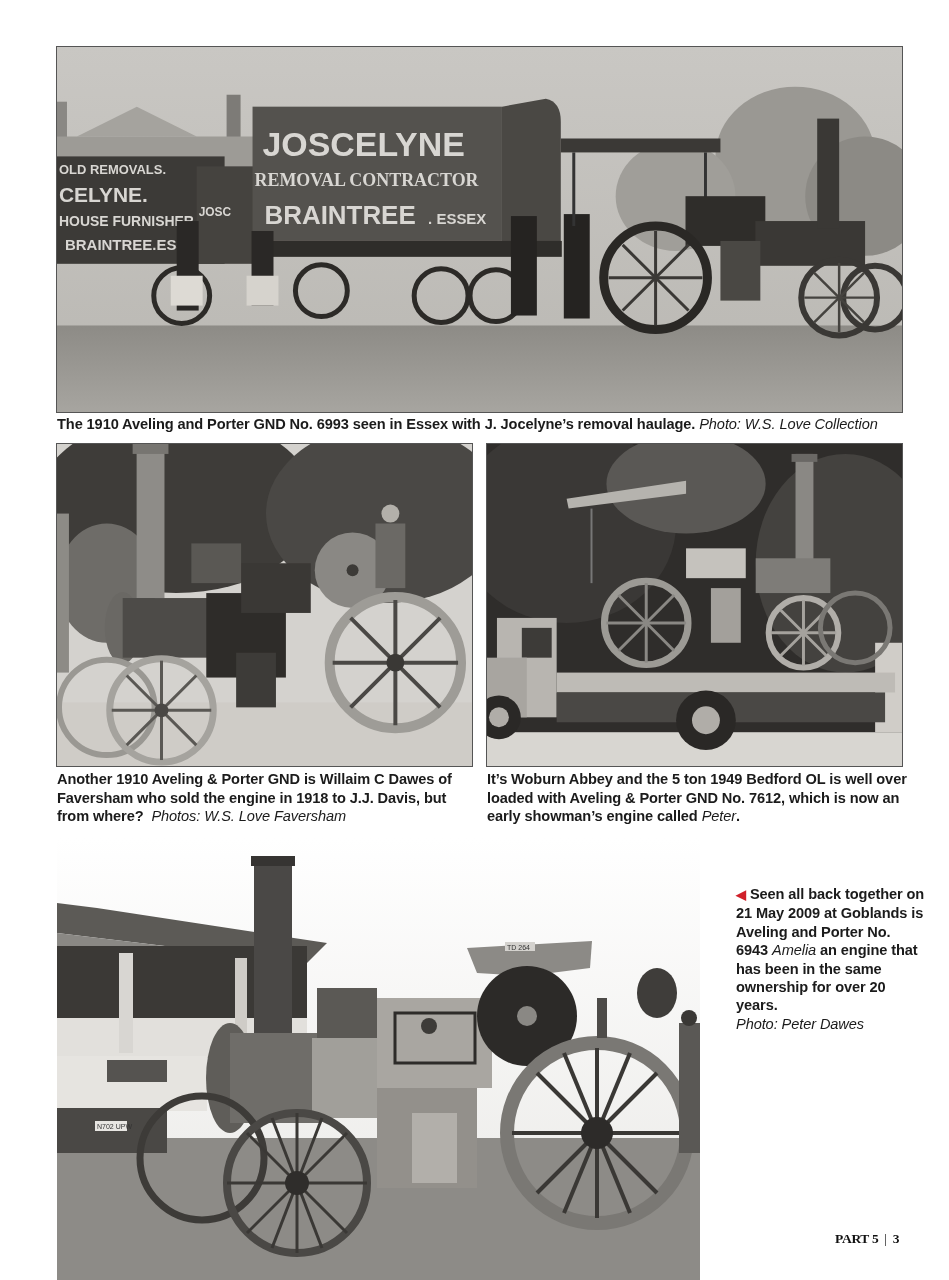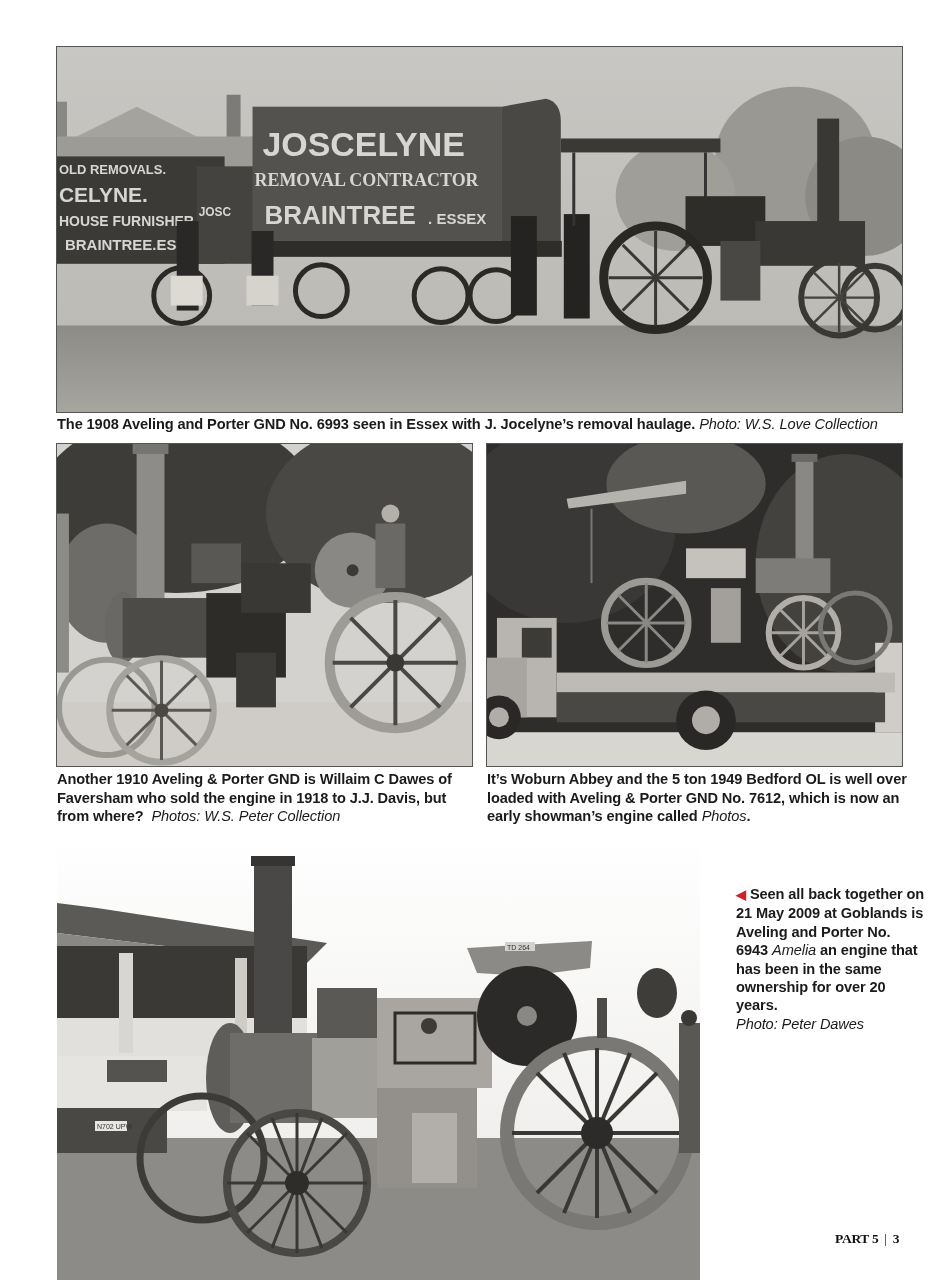--- a/index.html
+++ b/index.html
@@ -102,21 +102,21 @@
     </g>
     <g stroke="#45433f" stroke-width="2.5">
       <line x1="784" y1="217" x2="784" y2="287"></line>
         <line x1="749" y1="252" x2="819" y2="252"></line>
       <line x1="759" y1="227" x2="809" y2="277"></line>
         <line x1="809" y1="227" x2="759" y2="277"></line>
     </g>
   </svg>
 </div>
 <div class="caption cap-top">
-  <span>The 1908 Aveling and Porter GND No. 6993 seen in Essex with J. Jocelyne’s removal haulage.</span>
+  <span>The 1910 Aveling and Porter GND No. 6993 seen in Essex with J. Jocelyne’s removal haulage.</span>
   <i>Photo: W.S. Love Collection</i>
 </div>
 
 <div class="photo" style="left:56px; top:443px; width:417px; height:324px;">
   <svg viewBox="0 0 417 324" preserveAspectRatio="none">
     <rect width="417" height="324" fill="#d4d2ce"></rect>
 
     <ellipse cx="120" cy="60" rx="140" ry="90" fill="#3e3c39"></ellipse>
     <ellipse cx="330" cy="70" rx="120" ry="90" fill="#4a4845"></ellipse>
     <ellipse cx="50" cy="140" rx="50" ry="60" fill="#6e6c68"></ellipse>
@@ -155,21 +155,21 @@
         <line x1="55" y1="268" x2="155" y2="268"></line>
       <line x1="70" y1="233" x2="140" y2="303"></line>
         <line x1="140" y1="233" x2="70" y2="303"></line>
     </g>
     <circle cx="105" cy="268" r="7" fill="#4a4845"></circle>
     <rect x="180" y="210" width="40" height="55" fill="#3d3b38"></rect>
   </svg>
 </div>
 <div class="caption cap-mid" style="left:57px;">
   <span>Another 1910 Aveling &amp; Porter GND is Willaim C Dawes of Faversham who sold the engine in 1918 to J.J. Davis, but from where?</span>
-  &nbsp;<i>Photos: W.S. Peter Collection</i>
+  &nbsp;<i>Photos: W.S. Love Faversham</i>
 </div>
 
 <div class="photo" style="left:486px; top:443px; width:417px; height:324px;">
   <svg viewBox="0 0 417 324" preserveAspectRatio="none">
     <rect width="417" height="324" fill="#2f2d2b"></rect>
     <ellipse cx="80" cy="80" rx="110" ry="100" fill="#3a3836"></ellipse>
     <ellipse cx="360" cy="120" rx="90" ry="110" fill="#44423f"></ellipse>
     <ellipse cx="200" cy="40" rx="80" ry="50" fill="#5a5855"></ellipse>
     <rect x="0" y="290" width="417" height="34" fill="#d8d6d1"></rect>
     <rect x="390" y="200" width="27" height="90" fill="#d0cdc8"></rect>
@@ -205,21 +205,21 @@
     <rect x="70" y="230" width="340" height="20" fill="#bebbb6"></rect>
     <rect x="70" y="250" width="330" height="30" fill="#4a4845"></rect>
     <circle cx="220" cy="278" r="30" fill="#2a2826"></circle>
     <circle cx="220" cy="278" r="14" fill="#b0ada8"></circle>
     <circle cx="12" cy="275" r="22" fill="#2a2826"></circle>
     <circle cx="12" cy="275" r="10" fill="#b0ada8"></circle>
   </svg>
 </div>
 <div class="caption cap-mid" style="left:487px;">
   <span>It’s Woburn Abbey and the 5 ton 1949 Bedford OL is well over loaded with Aveling &amp; Porter GND No. 7612, which is now an early showman’s engine called</span>
-  <i>Photos</i><span>.</span>
+  <i>Peter</i><span>.</span>
 </div>
 
 <div class="photo" style="left:57px; top:838px; width:643px; height:442px; border:none;">
   <svg viewBox="0 0 643 442" preserveAspectRatio="none">
     <defs>
       <linearGradient id="sky3" x1="0" y1="0" x2="0" y2="1">
         <stop offset="0" stop-color="#ffffff"></stop>
           <stop offset="1" stop-color="#e9e8e5"></stop>
       </linearGradient>
     </defs>

